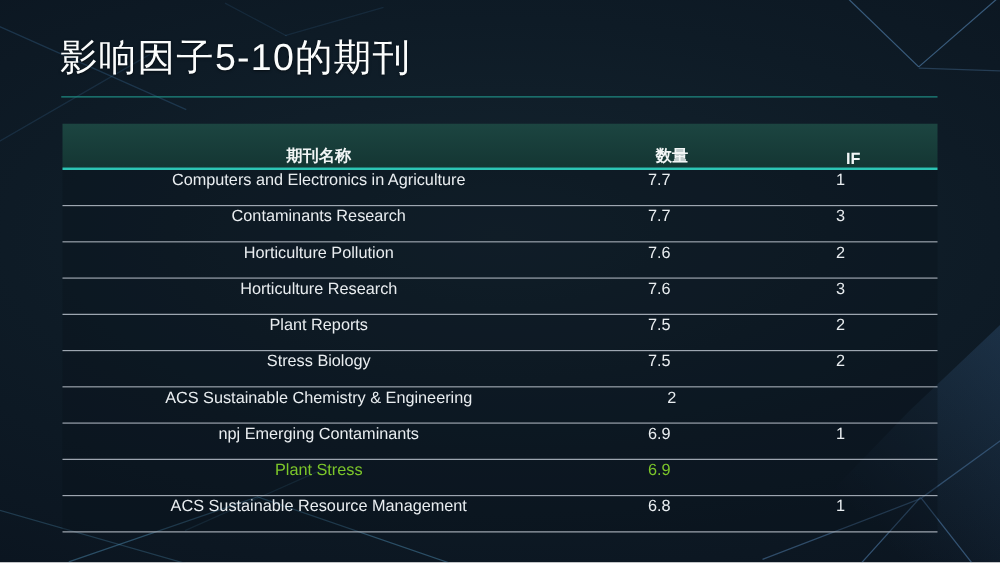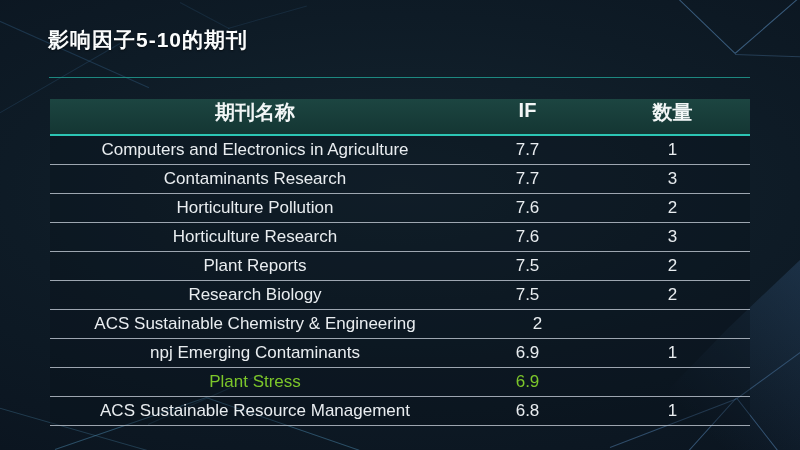--- a/index.html
+++ b/index.html
@@ -48,22 +48,22 @@
     background: linear-gradient(225deg, rgba(60,100,145,.30) 0%, rgba(60,100,145,.10) 45%, rgba(60,100,145,0) 70%);
     clip-path: polygon(100% 0, 100% 100%, 0 100%, 62% 36%);
     pointer-events: none;
   }
 
   
   .title {
     position: absolute;
     left: 48px;
     top: 26px;
-    font-size: 21px;
-    font-weight: bold;
+    font-size: 30px;
+    font-weight: normal;
     letter-spacing: 1px;
     color: #fbfdfd;
     text-shadow: 0 1px 2px rgba(0,0,0,.5);
   }
   .title-rule {
     position: absolute;
     left: 49px;
     top: 77px;
     width: 701px;
     height: 1px;
@@ -73,35 +73,35 @@
 
   
   .table {
     position: absolute;
     left: 50px;
     top: 99px;
     width: 700px;
   }
   .thead {
     display: flex;
-    align-items: flex-start;
+    align-items: flex-end;
     height: 35px;
     background: linear-gradient(180deg, #1c4541 0%, #143633 100%);
     border-bottom: 2px solid #2cc5b4;
-    font-size: 20px;
+    font-size: 13px;
     font-weight: bold;
     color: #f2f6f6;
   }
   .tr {
     display: flex;
-    align-items: center;
+    align-items: flex-start;
     height: 28px;
     border-bottom: 1px solid rgba(198,206,216,.78);
     background: rgba(8,16,26,.35);
-    font-size: 17px;
+    font-size: 13px;
     color: #e9edf0;
   }
   .td, .th {
     text-align: center;
   }
   .c-name  { width: 410px; }
   .c-if    { width: 135px; }
   .c-count { width: 155px; }
   .tr.highlight {
     color: #7cc62a;
@@ -129,22 +129,22 @@
   <div class="dline l-br-c"></div>
   <div class="dline l-br-d"></div>
   <div class="corner-glow"></div>
 
   <div class="title">影响因子5-10的期刊</div>
   <div class="title-rule"></div>
 
   <div class="table">
     <div class="thead">
       <div class="th c-name">期刊名称</div>
+      <div class="th c-count">数量</div>
       <div class="th c-if">IF</div>
-      <div class="th c-count">数量</div>
     </div>
 
     <div class="tr">
       <div class="td c-name">Computers and Electronics in Agriculture</div>
       <div class="td c-if">7.7</div>
       <div class="td c-count">1</div>
     </div>
     <div class="tr">
       <div class="td c-name">Contaminants Research</div>
       <div class="td c-if">7.7</div>
@@ -159,21 +159,21 @@
       <div class="td c-name">Horticulture Research</div>
       <div class="td c-if">7.6</div>
       <div class="td c-count">3</div>
     </div>
     <div class="tr">
       <div class="td c-name">Plant Reports</div>
       <div class="td c-if">7.5</div>
       <div class="td c-count">2</div>
     </div>
     <div class="tr">
-      <div class="td c-name">Research Biology</div>
+      <div class="td c-name">Stress Biology</div>
       <div class="td c-if">7.5</div>
       <div class="td c-count">2</div>
     </div>
     <div class="tr">
       <div class="td c-name">ACS Sustainable Chemistry &amp; Engineering</div>
       <div class="td c-count">2</div>
     </div>
     <div class="tr">
       <div class="td c-name">npj Emerging Contaminants</div>
       <div class="td c-if">6.9</div>

